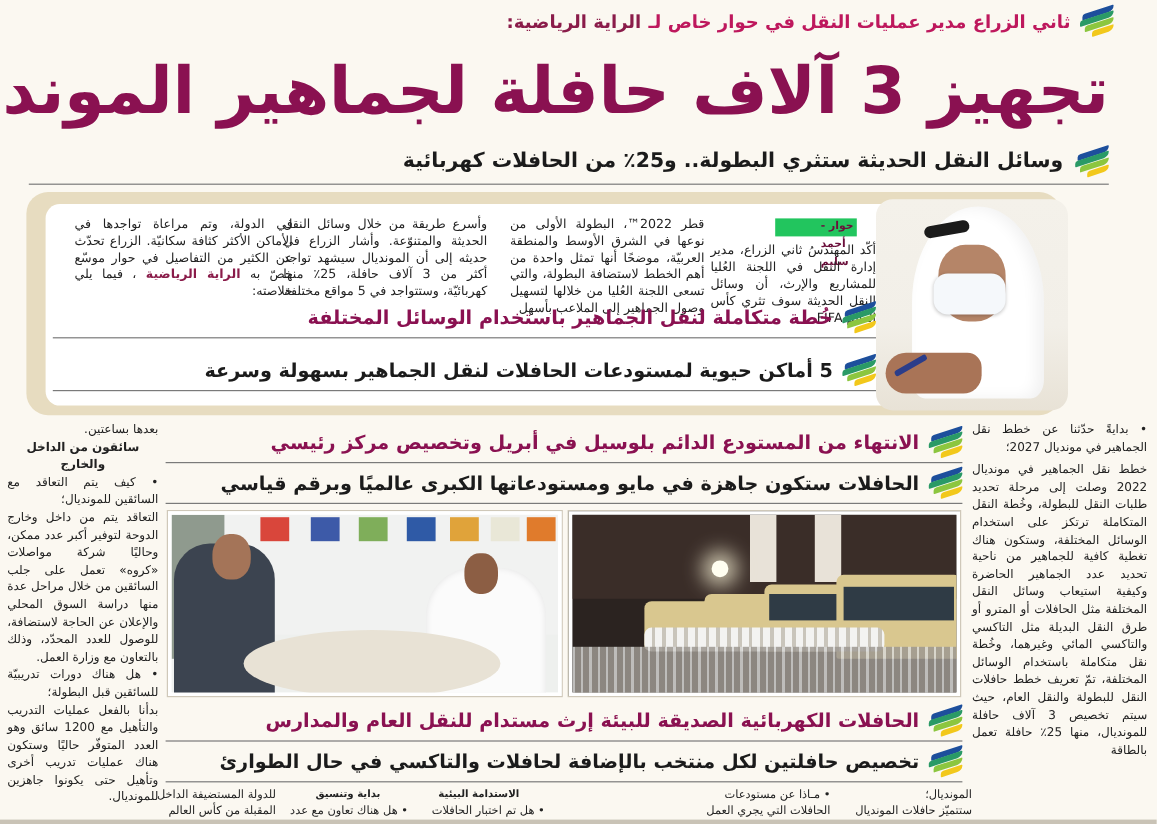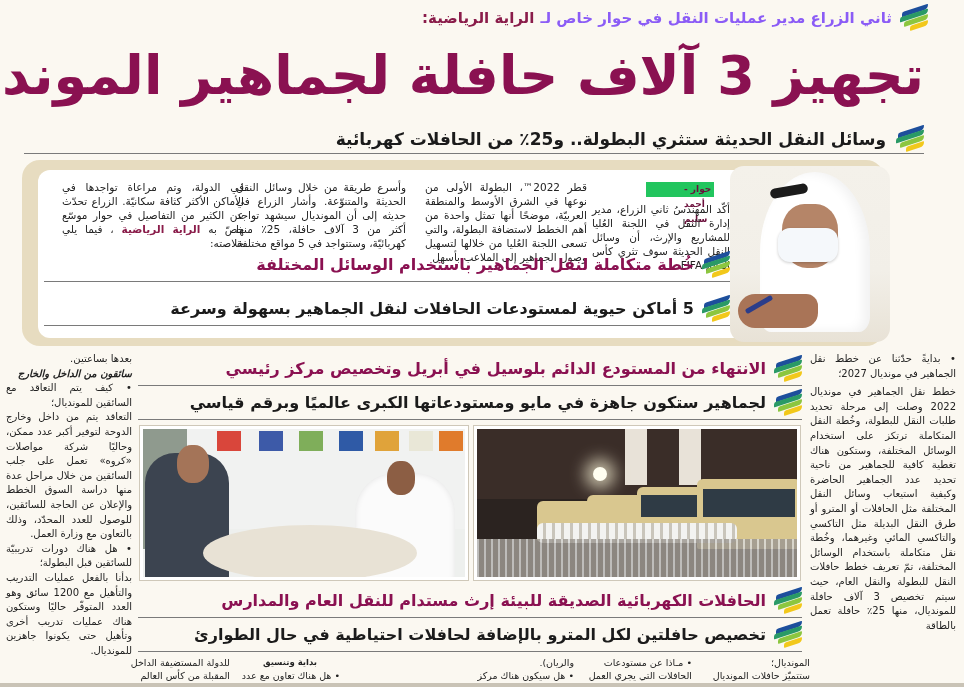--- a/index.html
+++ b/index.html
@@ -7,26 +7,26 @@
   body { font-family: "DejaVu Sans", "Liberation Sans", sans-serif; color: #1b1b1b; position: relative; direction: rtl; }
 
   .logo { display: inline-block; width: 30px; height: 22px; position: relative; flex: none; }
   .logo span { position: absolute; right: 0; height: 5px; border-radius: 5px 2px 10px 2px; transform: skewY(-18deg); }
   .logo .b1 { top: 1px; width: 26px; background: #1d4f9c; }
   .logo .b2 { top: 6px; width: 28px; background: #2a9a66; }
   .logo .b3 { top: 11px; width: 24px; background: #8cc63f; }
   .logo .b4 { top: 16px; width: 18px; background: #f2c81b; }
 
   .kicker { position: absolute; top: 4px; right: 36px; left: 200px; height: 28px; display: flex; align-items: center; gap: 6px; }
-  .kicker-text { font-family: "DejaVu Sans", sans-serif; font-weight: bold; font-size: 15px; color: #8b5cf6; white-space: nowrap; }
+  .kicker-text { font-family: "DejaVu Sans", sans-serif; font-weight: bold; font-size: 15px; color: #be185d; white-space: nowrap; }
   .kicker-brand { color: #8a1c4a; font-weight: bold; font-size: 15px; }
 
   .main-title { position: absolute; top: 36px; right: 40px; left: 40px; height: 80px; text-align: center; font-family: "DejaVu Sans", sans-serif; font-weight: bold; font-size: 54px; color: #8a1151; line-height: 80px; letter-spacing: 1px; white-space: nowrap; }
 
-  .subtitle { position: absolute; top: 124px; right: 40px; left: 24px; height: 30px; display: flex; align-items: center; gap: 8px; border-bottom: 1.5px solid #7a7a7a; }
+  .subtitle { position: absolute; top: 124px; right: 40px; left: 24px; height: 30px; display: flex; align-items: flex-start; gap: 8px; border-bottom: 1.5px solid #7a7a7a; }
   .subtitle-text { font-weight: bold; font-size: 17px; letter-spacing: 2px; color: #1b1b1b; white-space: nowrap; }
 
   .interview-box { position: absolute; top: 160px; left: 22px; width: 862px; height: 186px; background: #e7dcc0; border-radius: 18px; }
   .interview-inner { position: absolute; top: 170px; left: 38px; width: 750px; height: 168px; background: #ffffff; border-radius: 12px; }
 
   .photo-portrait { position: absolute; top: 166px; left: 730px; width: 160px; height: 176px; border-radius: 14px; overflow: hidden; background: linear-gradient(180deg,#f4f1ea 0%,#f2efe8 60%,#e8e2d6 100%); }
   .ghutra { position: absolute; top: 6px; left: 30px; width: 110px; height: 160px; background: #ffffff; border-radius: 50% 50% 10% 10%; box-shadow: inset -6px 0 12px rgba(0,0,0,0.06); }
   .face { position: absolute; top: 38px; left: 52px; width: 56px; height: 64px; background: #b58568; border-radius: 40% 40% 45% 45%; }
   .mask { position: absolute; top: 62px; left: 48px; width: 60px; height: 34px; background: #f5f8fb; border-radius: 12px; box-shadow: 0 1px 3px rgba(0,0,0,0.2); }
   .agal { position: absolute; top: 20px; left: 40px; width: 38px; height: 10px; background: #1b1b1b; border-radius: 6px; transform: rotate(-10deg); }
@@ -50,21 +50,21 @@
   .bh2 { top: 292px; left: 44px; width: 686px; }
 
   .bh3 { top: 352px; left: 138px; width: 664px; }
   .bh4 { top: 386px; left: 138px; width: 664px; }
   .bh5 { top: 584px; left: 138px; width: 664px; }
   .bh6 { top: 618px; left: 138px; width: 664px; }
 
   .right-col { position: absolute; top: 352px; left: 810px; width: 146px; font-size: 10px; line-height: 14.6px; text-align: justify; color: #222; }
   .left-col { position: absolute; top: 352px; left: 6px; width: 126px; font-size: 10px; line-height: 14.6px; text-align: justify; color: #222; }
   .q { display: block; }
-  .q-bold { font-weight: bold; display: block; font-size: 10px; font-style: italic; }
+  .q-bold { font-weight: bold; display: block; text-align: center; font-size: 10px; }
 
   .photo { position: absolute; border: 3px solid #ffffff; box-shadow: 0 0 0 1px #cfc8b9; overflow: hidden; }
   .photo-meeting { top: 426px; left: 140px; width: 328px; height: 154px; background: #eef0ee; }
   .photo-buses { top: 426px; left: 474px; width: 326px; height: 154px; background: #2b2320; }
 
   .wall { position: absolute; top: 0; left: 0; right: 0; height: 100px; background: #f1f2f1; }
   .door { position: absolute; top: 0; left: 0; width: 44px; height: 120px; background: #8f9a8e; }
   .poster { position: absolute; top: 2px; width: 24px; height: 20px; }
   .table { position: absolute; top: 96px; left: 60px; width: 214px; height: 56px; background: #e8e2d5; border-radius: 50%; }
   .man1 { position: absolute; top: 24px; left: 2px; width: 84px; height: 128px; background: #3c4450; border-radius: 30px 30px 4px 4px; }
@@ -163,21 +163,21 @@
     </span>
   <span class="bh-text bh-maroon">الانتهاء من المستودع الدائم بلوسيل في أبريل وتخصيص مركز رئيسي</span>
 </div>
 <div class="bullet-head bh4">
   <span class="logo">
       <span class="b1"></span>
       <span class="b2"></span>
       <span class="b3"></span>
       <span class="b4"></span>
     </span>
-  <span class="bh-text bh-dark">لجماهير ستكون جاهزة في مايو ومستودعاتها الكبرى عالميًا وبرقم قياسي</span>
+  <span class="bh-text bh-dark">الحافلات ستكون جاهزة في مايو ومستودعاتها الكبرى عالميًا وبرقم قياسي</span>
 </div>
 
 <div class="photo photo-meeting">
   <div class="wall"></div>
   <div class="door"></div>
   <div class="poster" style="left:74px;background:#d9463b;"></div>
   <div class="poster" style="left:116px;background:#3d5aa8;"></div>
   <div class="poster" style="left:156px;background:#7fae5a;"></div>
   <div class="poster" style="left:196px;background:#2f5aa6;"></div>
   <div class="poster" style="left:232px;background:#e0a33a;"></div>
@@ -216,49 +216,49 @@
     </span>
   <span class="bh-text bh-maroon">الحافلات الكهربائية الصديقة للبيئة إرث مستدام للنقل العام والمدارس</span>
 </div>
 <div class="bullet-head bh6">
   <span class="logo">
       <span class="b1"></span>
       <span class="b2"></span>
       <span class="b3"></span>
       <span class="b4"></span>
     </span>
-  <span class="bh-text bh-dark">تخصيص حافلتين لكل المترو بالإضافة لحافلات احتياطية في حال الطوارئ</span>
+  <span class="bh-text bh-dark">تخصيص حافلتين لكل منتخب بالإضافة لحافلات والتاكسي في حال الطوارئ</span>
 </div>
 
 <div class="right-col">
   <span class="q">• بدايةً حدّثنا عن خطط نقل الجماهير في مونديال 2027؛</span>
   <span class="q" style="margin-top:4px;">خطط نقل الجماهير في مونديال 2022 وصلت إلى مرحلة تحديد طلبات النقل للبطولة، وخُطة النقل المتكاملة ترتكز على استخدام الوسائل المختلفة، وستكون هناك تغطية كافية للجماهير من ناحية تحديد عدد الجماهير الحاضرة وكيفية استيعاب وسائل النقل المختلفة مثل الحافلات أو المترو أو طرق النقل البديلة مثل التاكسي والتاكسي المائي وغيرهما، وخُطة نقل متكاملة باستخدام الوسائل المختلفة، تمّ تعريف خطط حافلات النقل للبطولة والنقل العام، حيث سيتم تخصيص 3 آلاف حافلة للمونديال، منها 25٪ حافلة تعمل بالطاقة</span>
 </div>
 
 <div class="left-col">
   <span class="q">بعدها بساعتين.</span>
   <span class="q-bold">سائقون من الداخل والخارج</span>
   <span class="q">• كيف يتم التعاقد مع السائقين للمونديال؛</span>
-  <span class="q">التعاقد يتم من داخل وخارج الدوحة لتوفير أكبر عدد ممكن، وحاليًا شركة مواصلات «كروه» تعمل على جلب السائقين من خلال مراحل عدة منها دراسة السوق الخطط والإعلان عن الحاجة للسائقين، للوصول للعدد المحدّد، وذلك بالتعاون مع وزارة العمل.</span>
+  <span class="q">التعاقد يتم من داخل وخارج الدوحة لتوفير أكبر عدد ممكن، وحاليًا شركة مواصلات «كروه» تعمل على جلب السائقين من خلال مراحل عدة منها دراسة السوق المحلي والإعلان عن الحاجة لاستضافة، للوصول للعدد المحدّد، وذلك بالتعاون مع وزارة العمل.</span>
   <span class="q">• هل هناك دورات تدريبيّة للسائقين قبل البطولة؛</span>
   <span class="q">بدأنا بالفعل عمليات التدريب والتأهيل مع 1200 سائق وهو العدد المتوفّر حاليًا وستكون هناك عمليات تدريب أخرى وتأهيل حتى يكونوا جاهزين للمونديال.</span>
 </div>
 
 <div class="bottom-cols">
   <div class="bc" style="right:0;width:100px;">
     <div>المونديال؛</div>
     <div>ستتميّز حافلات المونديال</div>
   </div>
   <div class="bc" style="right:118px;width:110px;">
     <div>• مـاذا عن مستودعات</div>
     <div>الحافلات التي يجري العمل</div>
   </div>
-  <div class="bc" style="right:236px;width:110px;">
-    <div>والريان).</div>
-    <div>• هل سيكون هناك مركز</div>
+  <div class="bc" style="right:356px;width:110px;">
+    <div class="bc-head" style="text-align:center;">الاستدامة البيئية</div>
+    <div>• هل تم اختبار الحافلات</div>
   </div>
   <div class="bc" style="right:470px;width:100px;">
     <div class="bc-head" style="text-align:center;">بداية وتنسيق</div>
     <div>• هل هناك تعاون مع عدد</div>
   </div>
   <div class="bc" style="right:580px;width:100px;">
     <div>للدولة المستضيفة الداخل</div>
     <div>المقبلة من كأس العالم</div>
   </div>
 </div>

